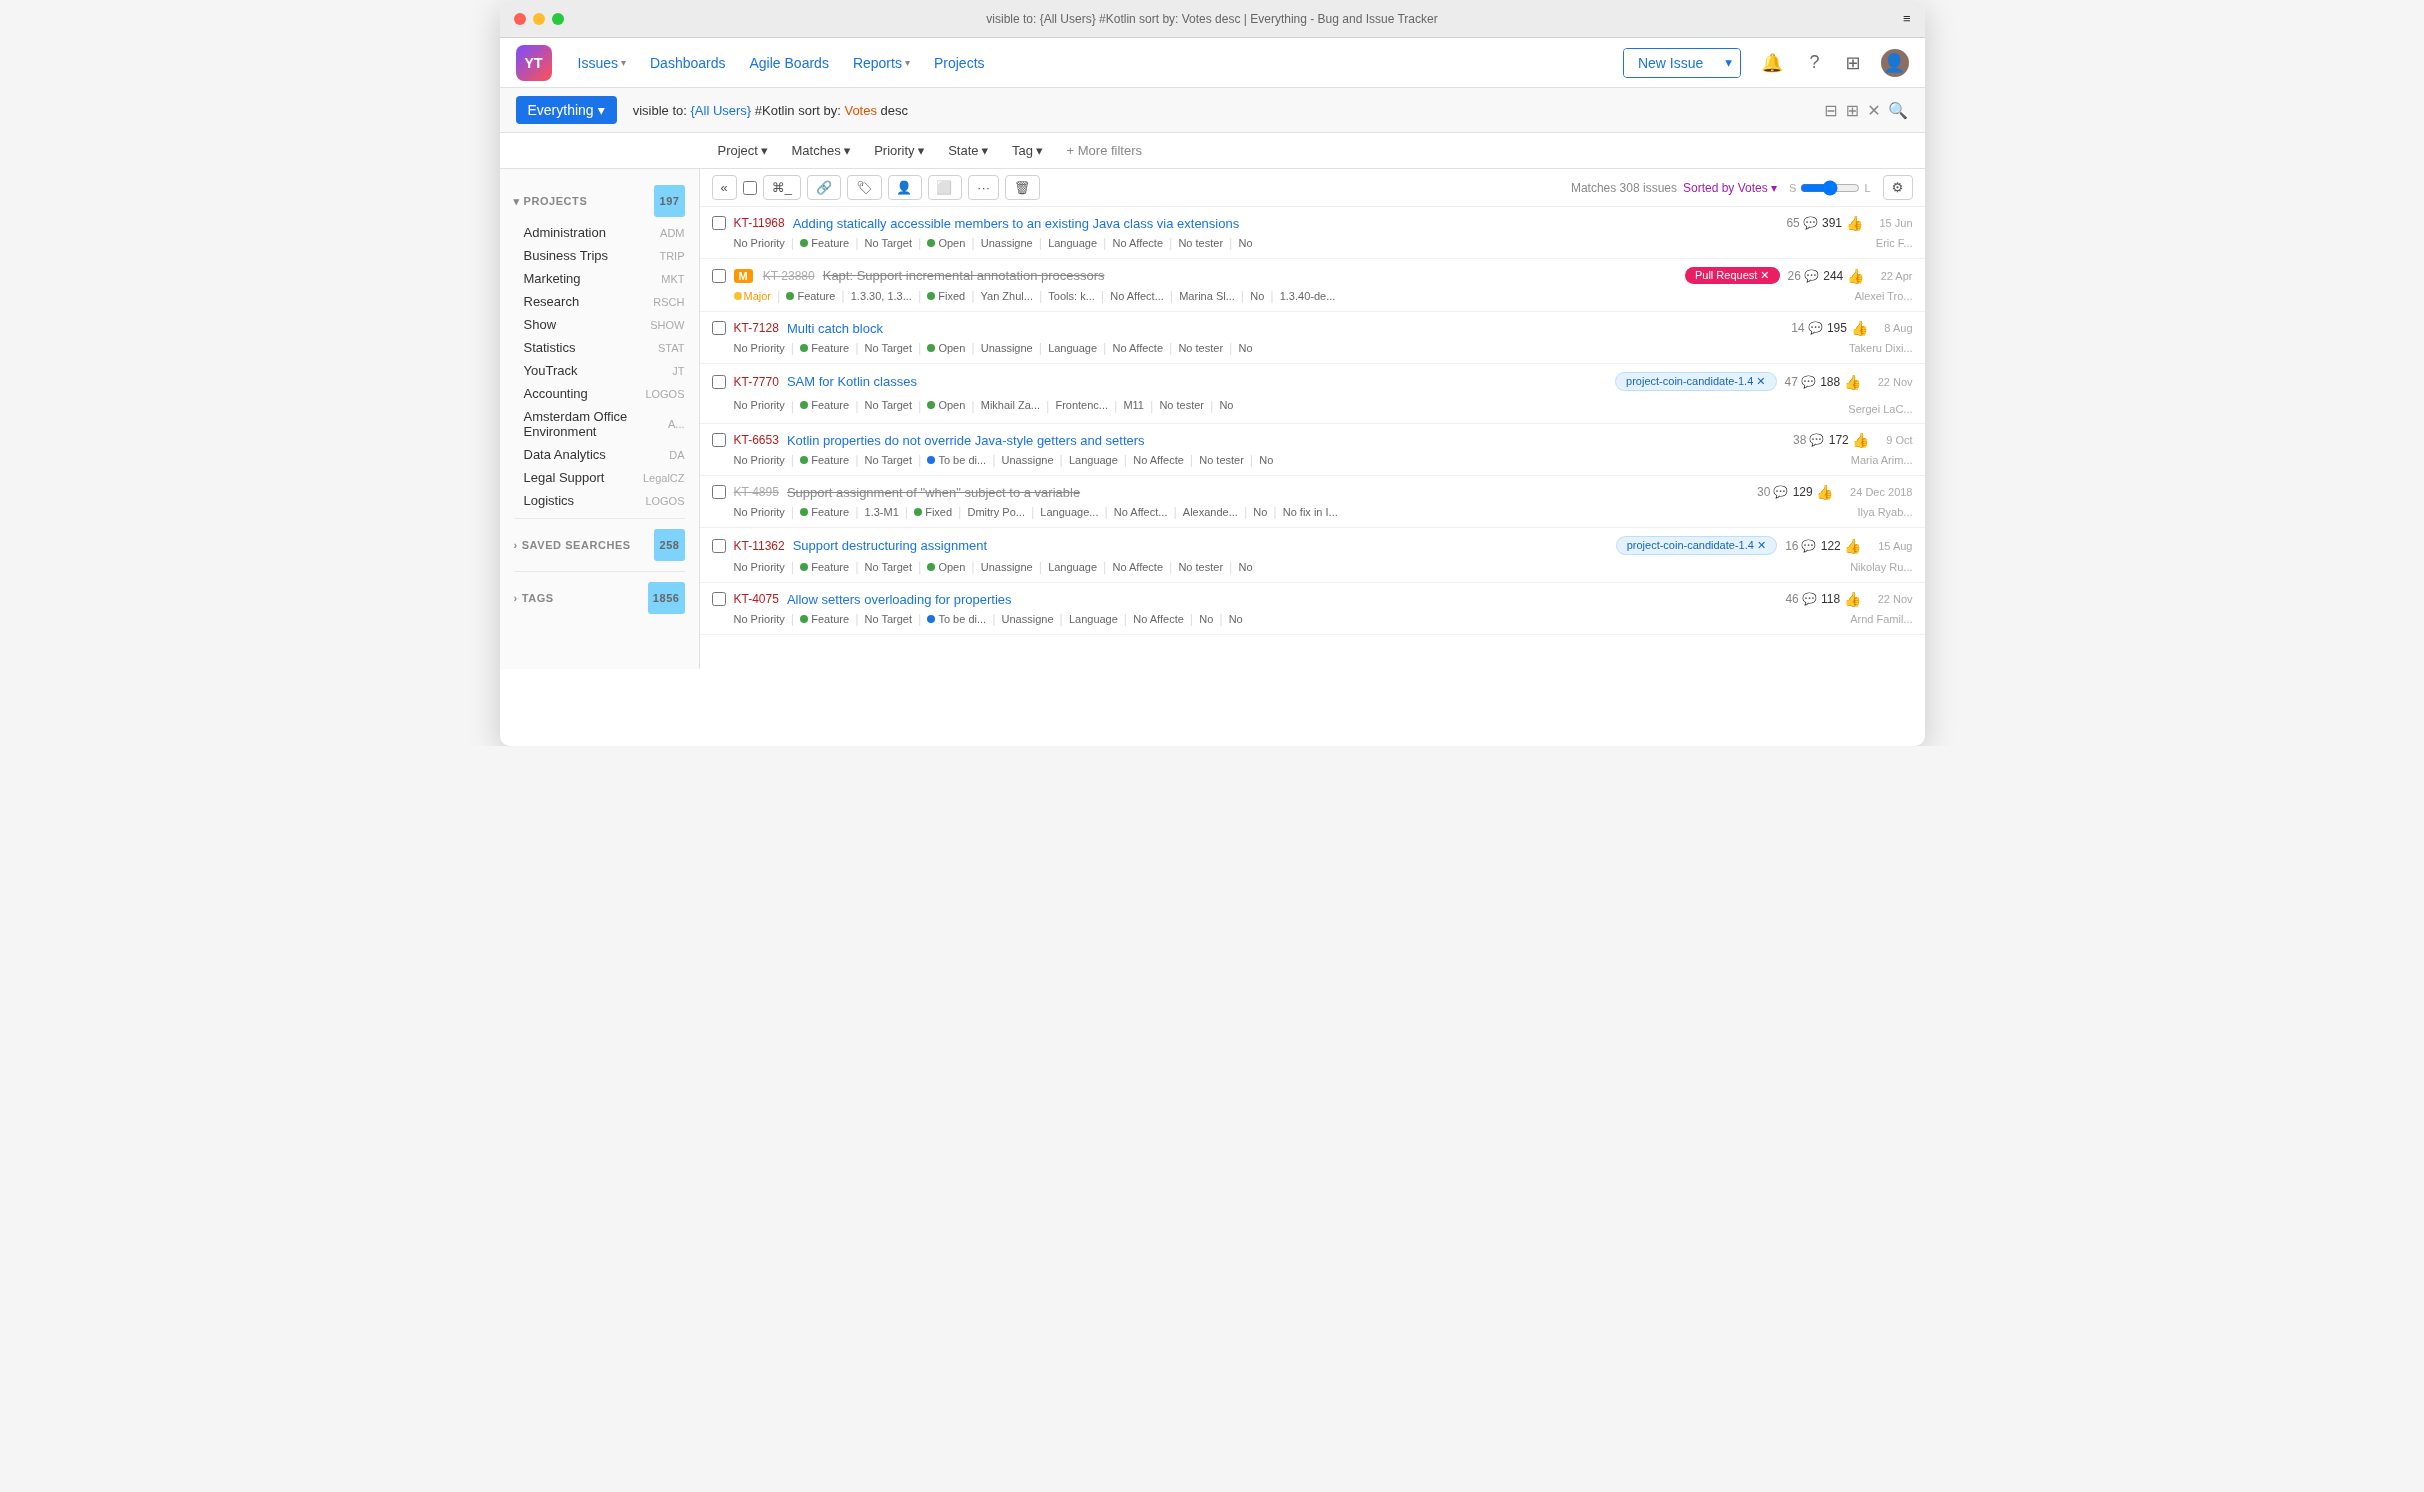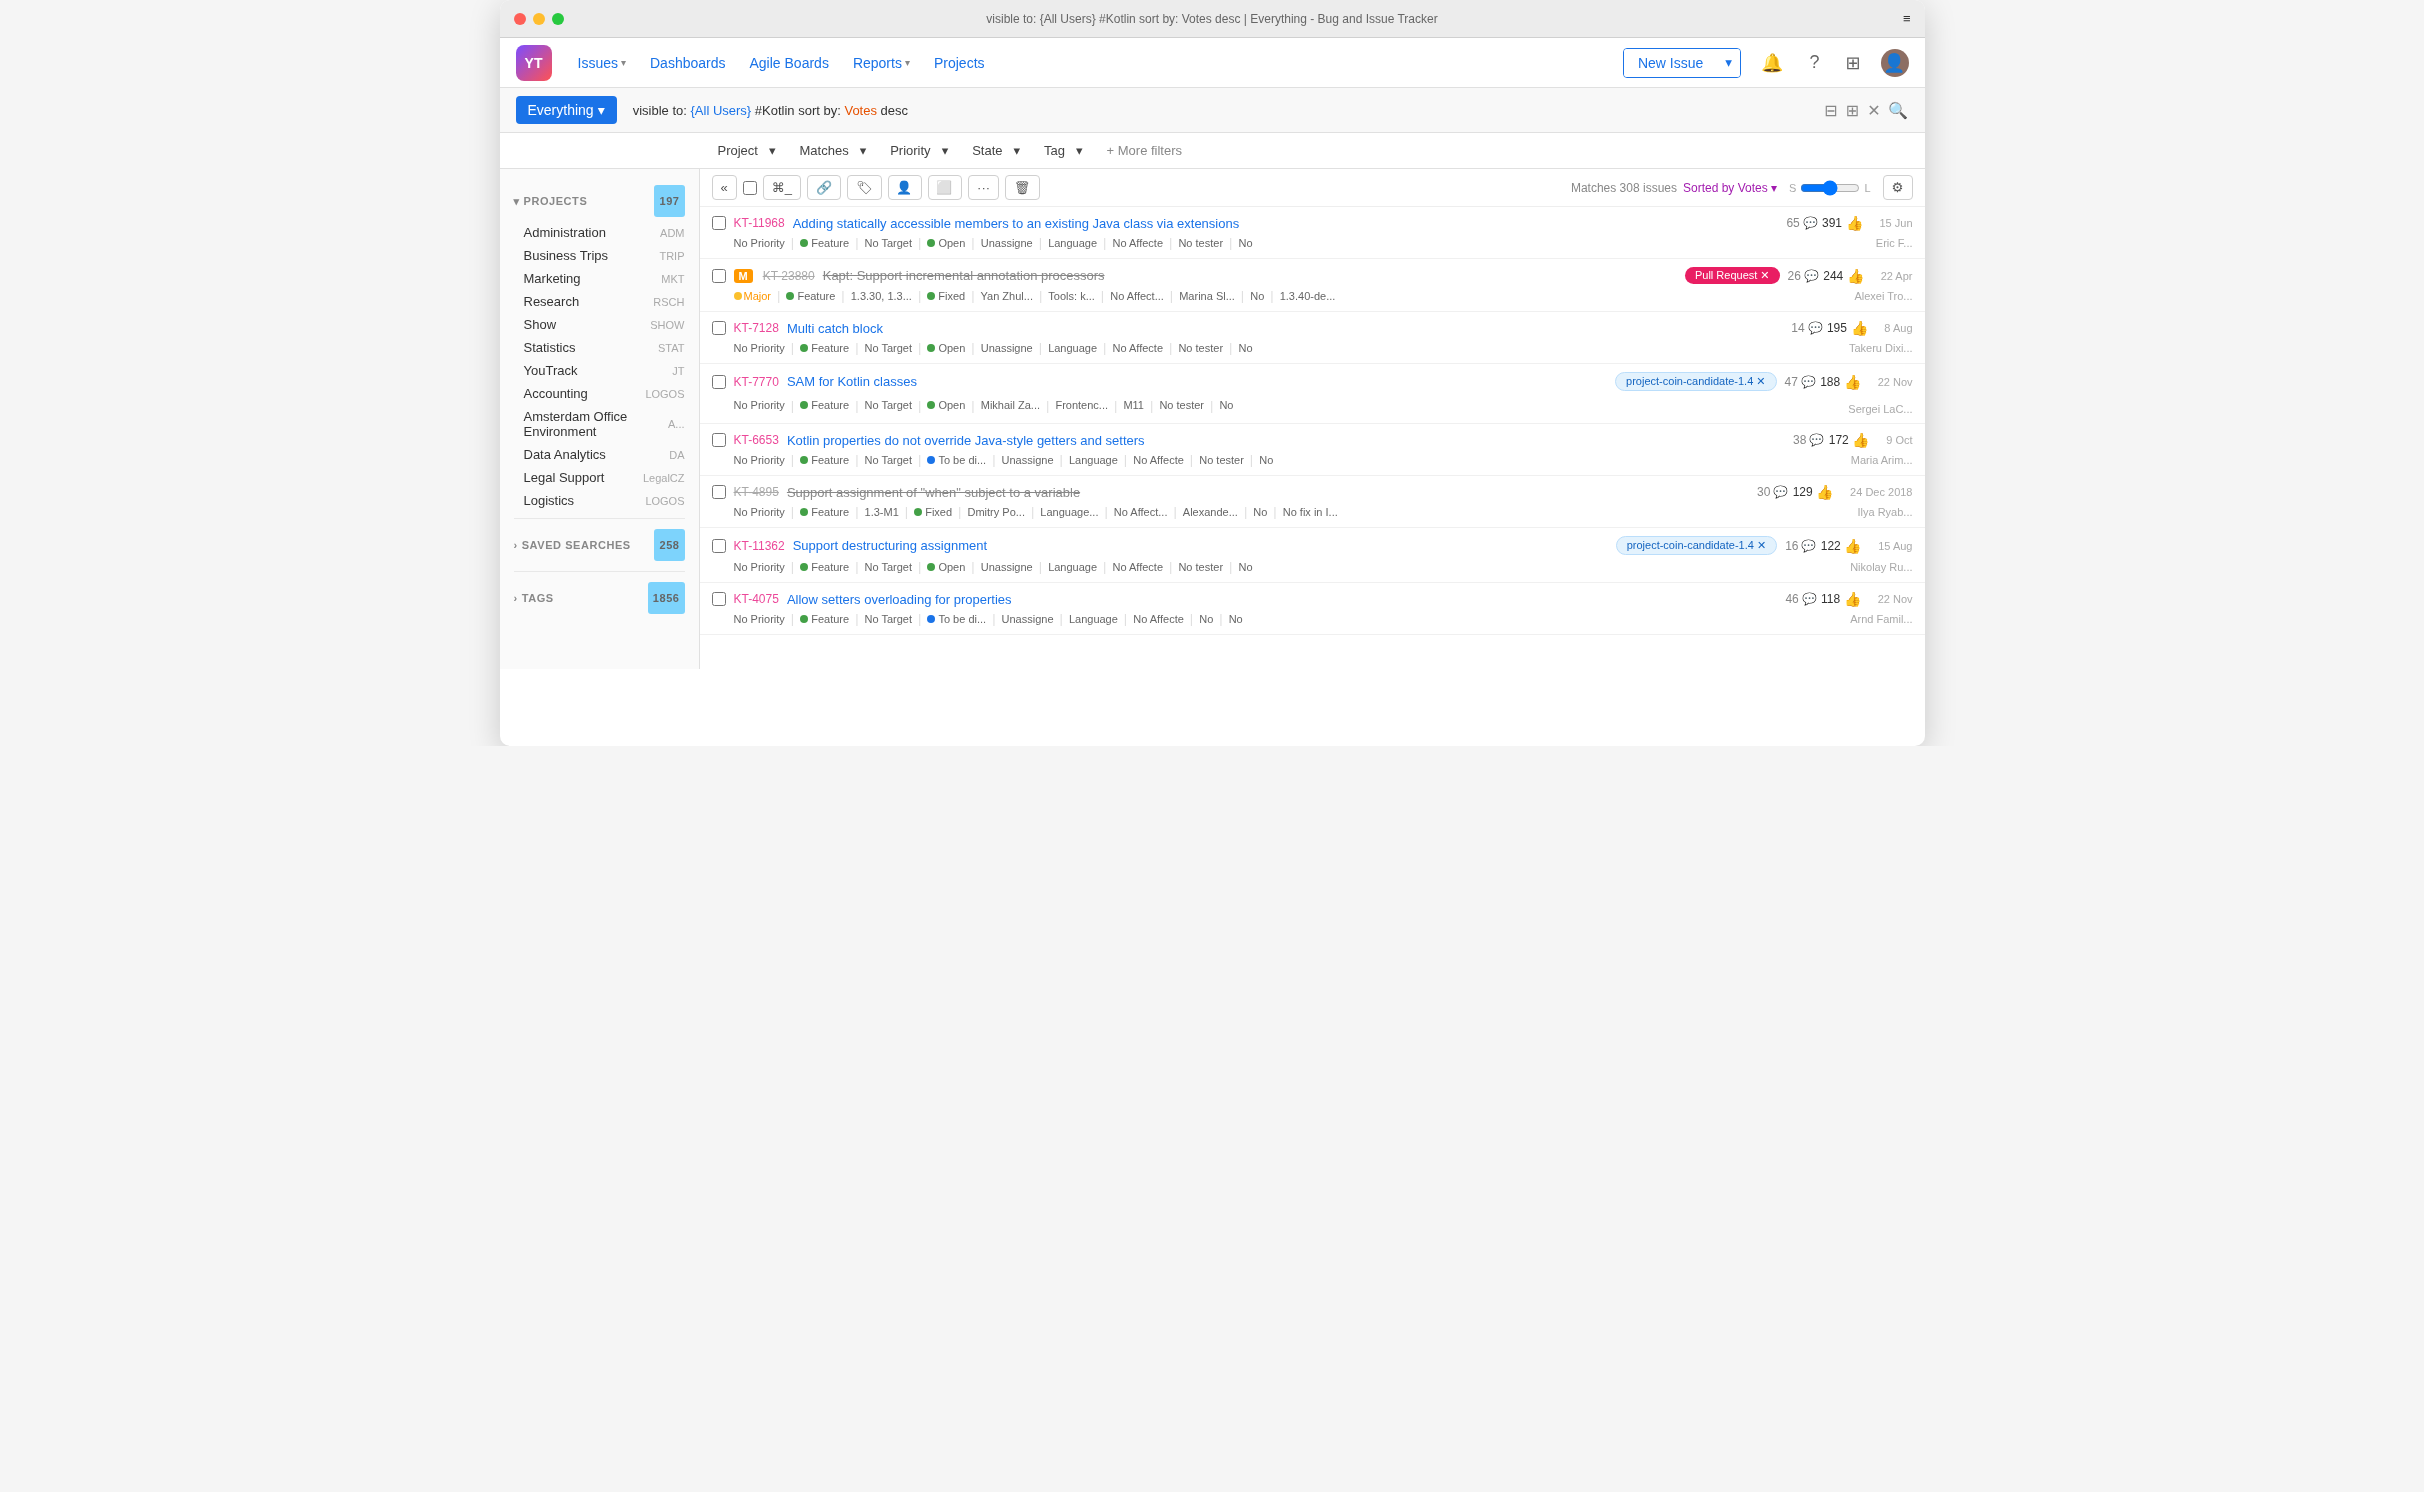--- a/index.html
+++ b/index.html
@@ -31,21 +31,21 @@
     .searchbar { background: #f8f8f8; border-bottom: 1px solid #e0e0e0; padding: 8px 16px; display: flex; align-items: center; gap: 8px; }
     .btn-everything { background: #1a73e8; color: #fff; border: none; border-radius: 4px; padding: 6px 12px; font-size: 14px; cursor: pointer; display: flex; align-items: center; gap: 4px; font-weight: 500; }
     .search-query { flex: 1; font-size: 13px; color: #333; padding: 4px 8px; }
     .search-query .hl-blue { color: #1a73e8; }
     .search-query .hl-orange { color: #e65100; }
     .search-toolbar-icons { display: flex; gap: 8px; align-items: center; }
     .sticon { color: #888; font-size: 16px; cursor: pointer; }
 
     
     .filters-bar { background: #fff; border-bottom: 1px solid #e0e0e0; padding: 6px 16px 6px 400px; display: flex; align-items: center; gap: 8px; }
-    .filter-btn { background: #fff; border: none; color: #444; font-size: 13px; cursor: pointer; display: flex; align-items: center; gap: 11px; padding: 4px 8px; border-radius: 4px; }
+    .filter-btn { background: #fff; border: none; color: #444; font-size: 13px; cursor: pointer; display: flex; align-items: center; gap: 3px; padding: 4px 8px; border-radius: 4px; }
     .more-filters { color: #888; font-size: 13px; cursor: pointer; padding: 4px 8px; }
 
     
     .main { display: flex; height: calc(746px - 38px - 50px - 46px - 34px); overflow: hidden; }
 
     
     .sidebar { width: 200px; min-width: 200px; background: #fafafa; border-right: 1px solid #e0e0e0; overflow-y: auto; padding: 12px 0; }
     .sidebar-section { margin-bottom: 4px; }
     .sidebar-section-header { display: flex; align-items: center; justify-content: space-between; padding: 4px 14px; cursor: pointer; font-size: 11px; font-weight: 600; color: #888; letter-spacing: 0.05em; text-transform: uppercase; }
     .sidebar-section-count { background: #7dd3fc; border-radius: 3px; padding: 10px 5px; font-size: 11px; color: #666; }
@@ -62,21 +62,21 @@
     .match-info { font-size: 12px; color: #888; white-space: nowrap; }
     .sort-dropdown { background: none; border: none; color: #a21caf; font-size: 12px; cursor: pointer; }
     .size-slider-wrap { display: flex; align-items: center; gap: 4px; font-size: 11px; color: #aaa; margin: 0 6px; }
     .size-slider { width: 60px; }
     .settings-btn { background: none; border: 1px solid #d0d0d0; border-radius: 4px; padding: 4px 8px; color: #555; cursor: pointer; }
 
     
     .issue-row { border-bottom: 1px solid #f0f0f0; padding: 8px 12px; }
     .issue-row-top { display: flex; align-items: center; gap: 8px; margin-bottom: 4px; }
     .issue-checkbox { width: 14px; height: 14px; border: 1.5px solid #ccc; border-radius: 3px; flex-shrink: 0; cursor: pointer; }
-    .issue-id { font-size: 12px; color: #ec4899; white-space: nowrap; }
+    .issue-id { font-size: 12px; color: #b91c1c; white-space: nowrap; }
     .issue-id.strikethrough { text-decoration: line-through; color: #aaa; }
     .issue-title { color: #1a73e8; font-size: 13px; cursor: pointer; flex: 1; }
     .issue-title.strikethrough { text-decoration: line-through; color: #888; }
     .issue-badge { border-radius: 12px; padding: 2px 10px; font-size: 11px; font-weight: 500; white-space: nowrap; margin-left: 4px; }
     .badge-pull-request { background: #e91e63; color: #fff; }
     .badge-tag { background: #e3f2fd; color: #1565c0; border: 1px solid #bbdefb; }
     .issue-votes { display: flex; align-items: center; gap: 4px; margin-left: auto; font-size: 12px; color: #666; white-space: nowrap; }
     .vote-comment { color: #888; }
     .vote-up { color: #1a73e8; font-size: 14px; }
     .vote-count { font-weight: 500; color: #333; }

